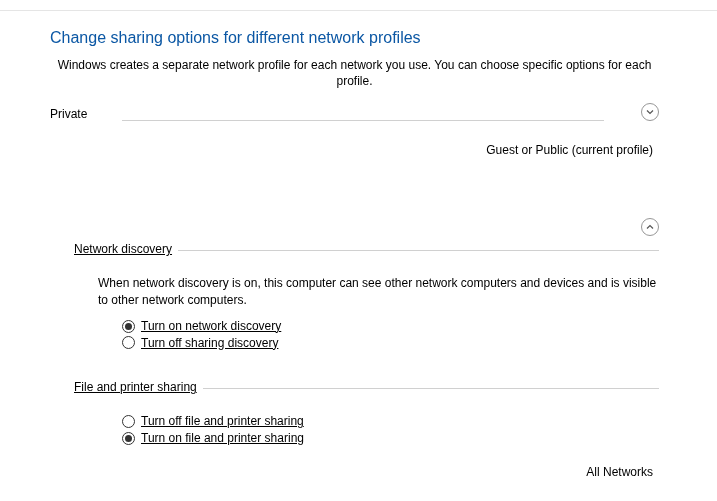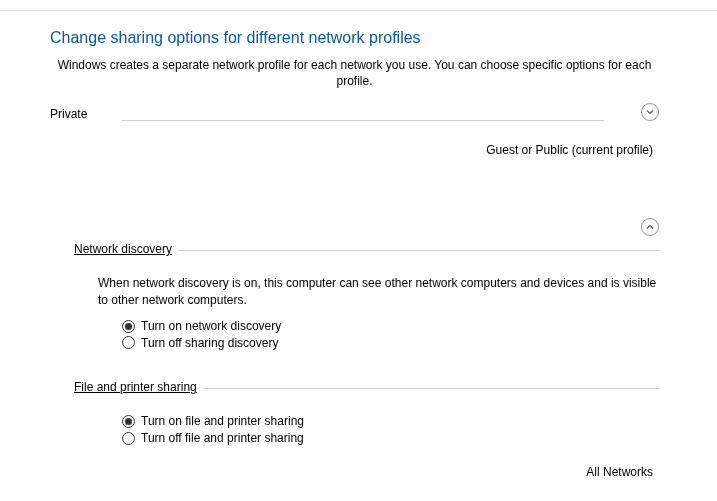--- a/index.html
+++ b/index.html
@@ -90,20 +90,21 @@
     line-height: 1.35;
   }
   .opts {
     margin-left: 24px;
   }
   .opt {
     display: flex;
     align-items: center;
     line-height: 1.4;
     cursor: pointer;
+    text-decoration: underline;
   }
   .radio {
     width: 13px;
     height: 13px;
     border: 1px solid #333;
     border-radius: 50%;
     margin-right: 6px;
     display: inline-flex;
     align-items: center;
     justify-content: center;
@@ -167,26 +168,26 @@
       </div>
     </div>
 
     <div class="sub-header gap-md" style="margin-top:29px;">
       <span class="label">File and printer sharing</span>
       <span class="rule"></span>
     </div>
     <div class="sub-body">
       <div class="opts">
         <div class="opt">
+          <span class="radio"></span>
+          <span>Turn off file and printer sharing</span>
+        </div>
+        <div class="opt">
           <span class="radio checked"></span>
           <span>Turn on file and printer sharing</span>
-        </div>
-        <div class="opt">
-          <span class="radio"></span>
-          <span>Turn off file and printer sharing</span>
         </div>
       </div>
     </div>
   </div>
 
   <div class="section-header gap-lg" style="margin-top:18px;">
     <span class="label">All Networks</span>
     <span class="rule"></span>
     <span class="chev-circle">
       <svg width="10" height="10" viewBox="0 0 10 10">

